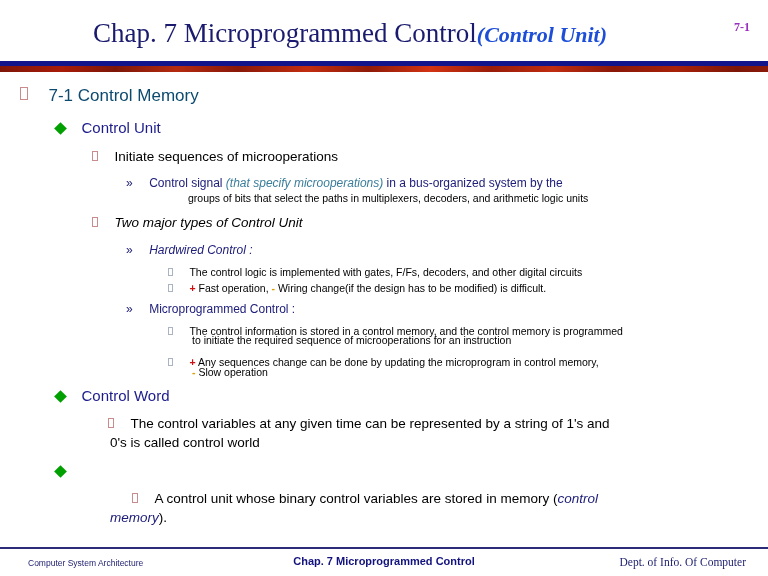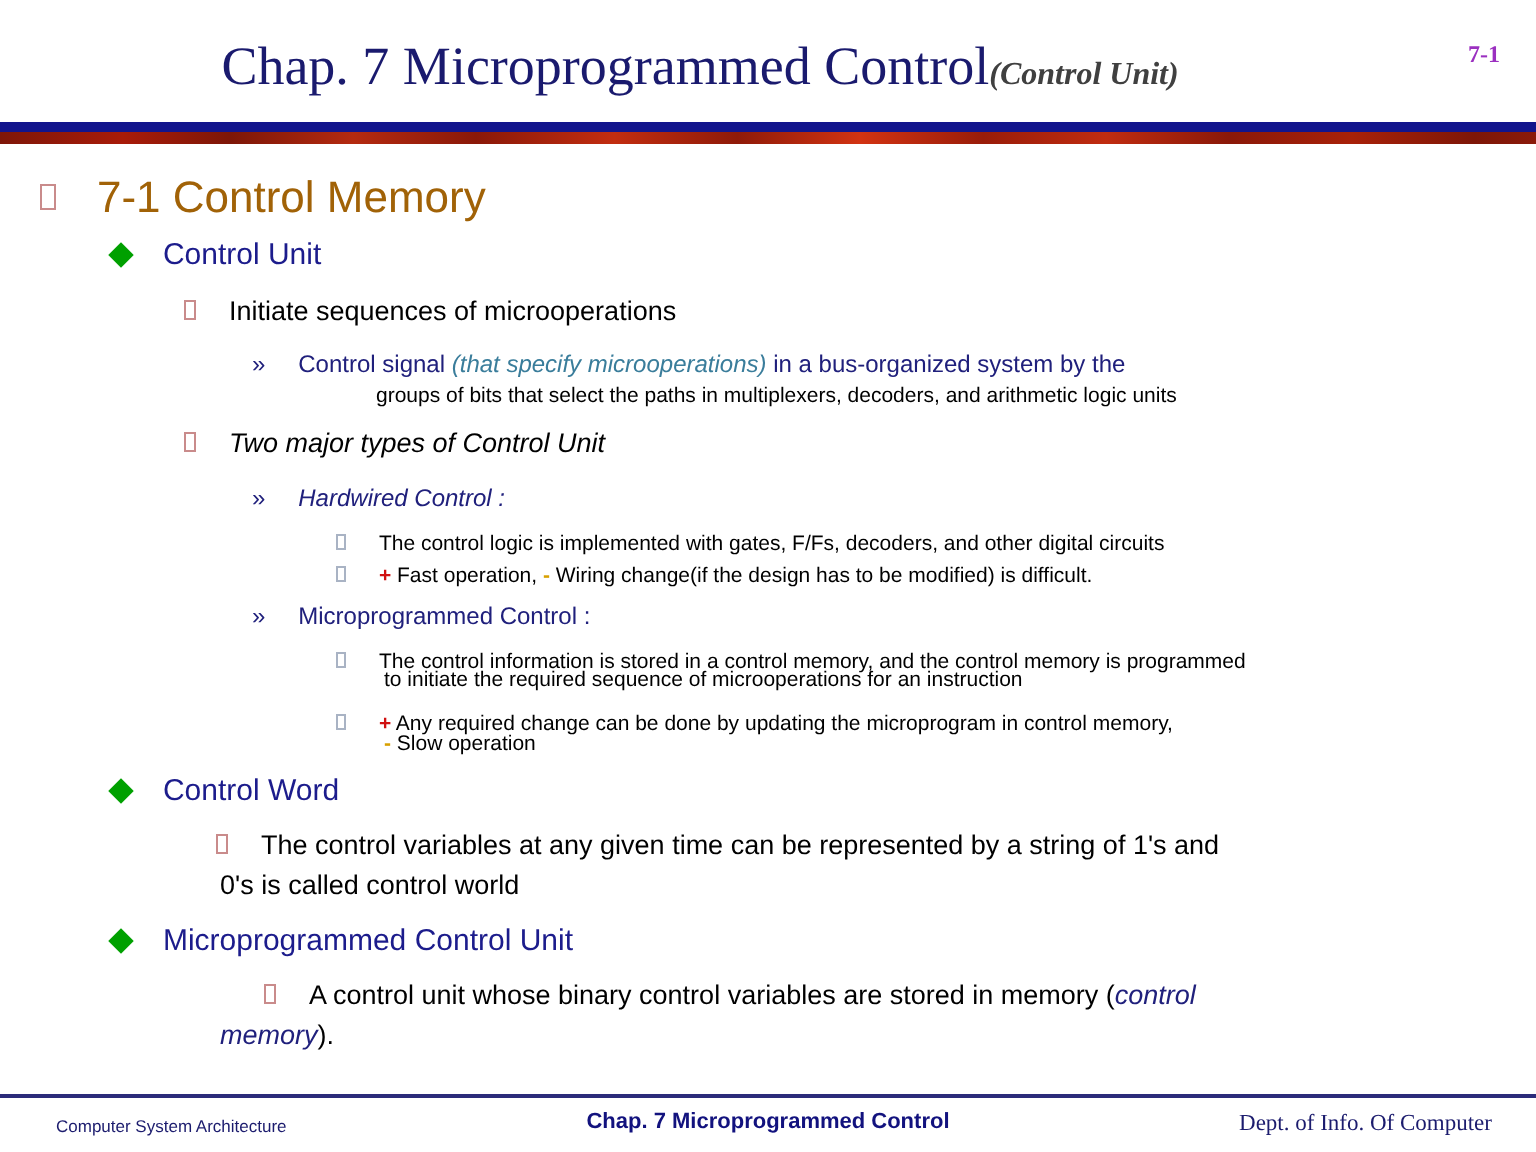--- a/index.html
+++ b/index.html
@@ -36,24 +36,24 @@
     width: 700px;
     text-align: center;
     font-family: "Liberation Serif", serif;
     font-size: 27px;
     color: #1a1a6e;
     white-space: nowrap;
     letter-spacing: 0px;
   }
   #slide-title .sub {
     font-family: "Liberation Serif", serif;
-    font-size: 16px;
+    font-size: 22px;
     font-weight: bold;
     font-style: italic;
-    color: #404040;
+    color: #1d4ed8;
   }
   #slide-number {
     position: absolute;
     right: 18px; top: 10px;
     font-family: "Liberation Serif", serif;
     font-size: 12px;
     font-weight: bold;
     color: #9b30c0;
   }
   #bar-navy {
@@ -103,22 +103,22 @@
 
   .diamond {
     display: inline-block;
     width: 9px; height: 9px;
     background: #00a000;
     transform: rotate(45deg);
   }
 
   
   .t1 {
-    font-size: 22px;
-    color: #a16207;
+    font-size: 17px;
+    color: #0c4a6e;
     margin-top: 44px;
   }
   .t2 {
     font-size: 15px;
     color: #1c1c8c;
   }
   .t3 {
     font-size: 13.5px;
     color: #000000;
   }
@@ -242,38 +242,37 @@
   </div>
 
   <div class="line" style="left:168px; top:243px;">
     <span class="boxglyph l5" style="vertical-align:0px;"></span>
     <span class="t5" style="margin-left:12px;">The control information is stored in a control memory, and the control memory is programmed</span>
   </div>
   <div class="line t5" style="left:192px; top:256px;">to initiate the required sequence of microoperations  for  an instruction</div>
 
   <div class="line" style="left:168px; top:274px;">
     <span class="boxglyph l5" style="vertical-align:0px;"></span>
-    <span class="t5" style="margin-left:12px;"><span class="plus">+</span><span> Any required change can be done by updating the microprogram in control memory,</span></span>
+    <span class="t5" style="margin-left:12px;"><span class="plus">+</span><span> Any sequences change can be done by updating the microprogram in control memory,</span></span>
   </div>
   <div class="line t5" style="left:192px; top:288px;"><span class="minus">-</span><span> Slow operation</span></div>
 
   <div class="line" style="left:56px; top:309px;">
     <span class="diamond"></span>
     <span class="t2" style="margin-left:12px;">Control Word</span>
   </div>
 
   <div class="line" style="left:92px; top:336px;padding-left:16px;">
     <span class="boxglyph l3" style="vertical-align:0px;"></span>
     <span class="t3" style="margin-left:12px;">The control variables at any given time can be represented by a string of 1's and</span>
   </div>
   <div class="line t3" style="left:110px; top:357px;">0's is called control world</div>
 
   <div class="line" style="left:56px; top:384px;">
     <span class="diamond"></span>
-    <span class="t2" style="margin-left:12px;">Microprogrammed Control Unit</span>
   </div>
 
   <div class="line" style="left:92px; top:411px;padding-left:40px;">
     <span class="boxglyph l3" style="vertical-align:0px;"></span>
     <span class="t3" style="margin-left:12px;"><span>A control unit whose binary control variables are stored in memory (</span><span class="em-blue-italic">control</span></span>
   </div>
   <div class="line t3" style="left:110px; top:432px;"><span class="em-blue-italic">memory</span><span>).</span></div>
 
 </div>
 

